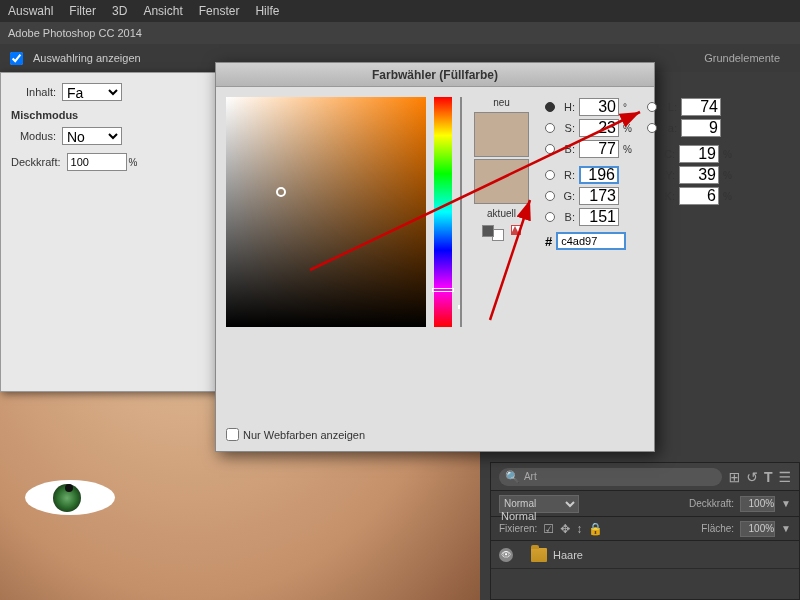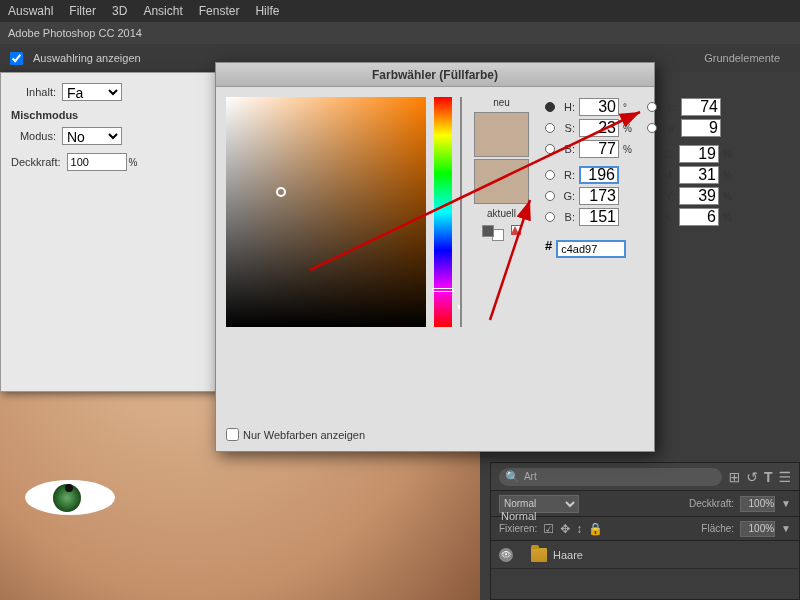--- a/index.html
+++ b/index.html
@@ -285,21 +285,20 @@
       margin-top: 4px;
     }
     .hex-label { font-size: 13px; font-weight: bold; }
     .hex-input {
       width: 70px;
       height: 18px;
       border: 2px solid #4a90d9;
       background: white;
       font-size: 11px;
       padding: 0 3px;
-      margin-top: 8px;
     }
     .ps-button {
       width: 100px;
       height: 22px;
       background: linear-gradient(180deg, #f0f0f0 0%, #d8d8d8 100%);
       border: 1px solid #999;
       border-radius: 3px;
       font-size: 11px;
       color: #333;
       cursor: pointer;
@@ -606,25 +605,20 @@
           <input class="value-input" type="text" value="9" style="">
         </div>
         <div style="height:4px;"></div>
 
         <div class="color-value-row">
           <span class="value-label" style="margin-left:12px;">C:</span>
           <input class="value-input" type="text" value="19" style="">
           <span class="value-unit">%</span>
         </div>
         <div class="color-value-row">
-          <span class="value-label" style="margin-left:12px;">M:</span>
-          <input class="value-input" type="text" value="31" style="">
-          <span class="value-unit">%</span>
-        </div>
-        <div class="color-value-row">
           <span class="value-label" style="margin-left:12px;">Y:</span>
           <input class="value-input" type="text" value="39" style="">
           <span class="value-unit">%</span>
         </div>
         <div class="color-value-row">
           <span class="value-label" style="margin-left:12px;">K:</span>
           <input class="value-input" type="text" value="6" style="">
           <span class="value-unit">%</span>
         </div>
       </div>

